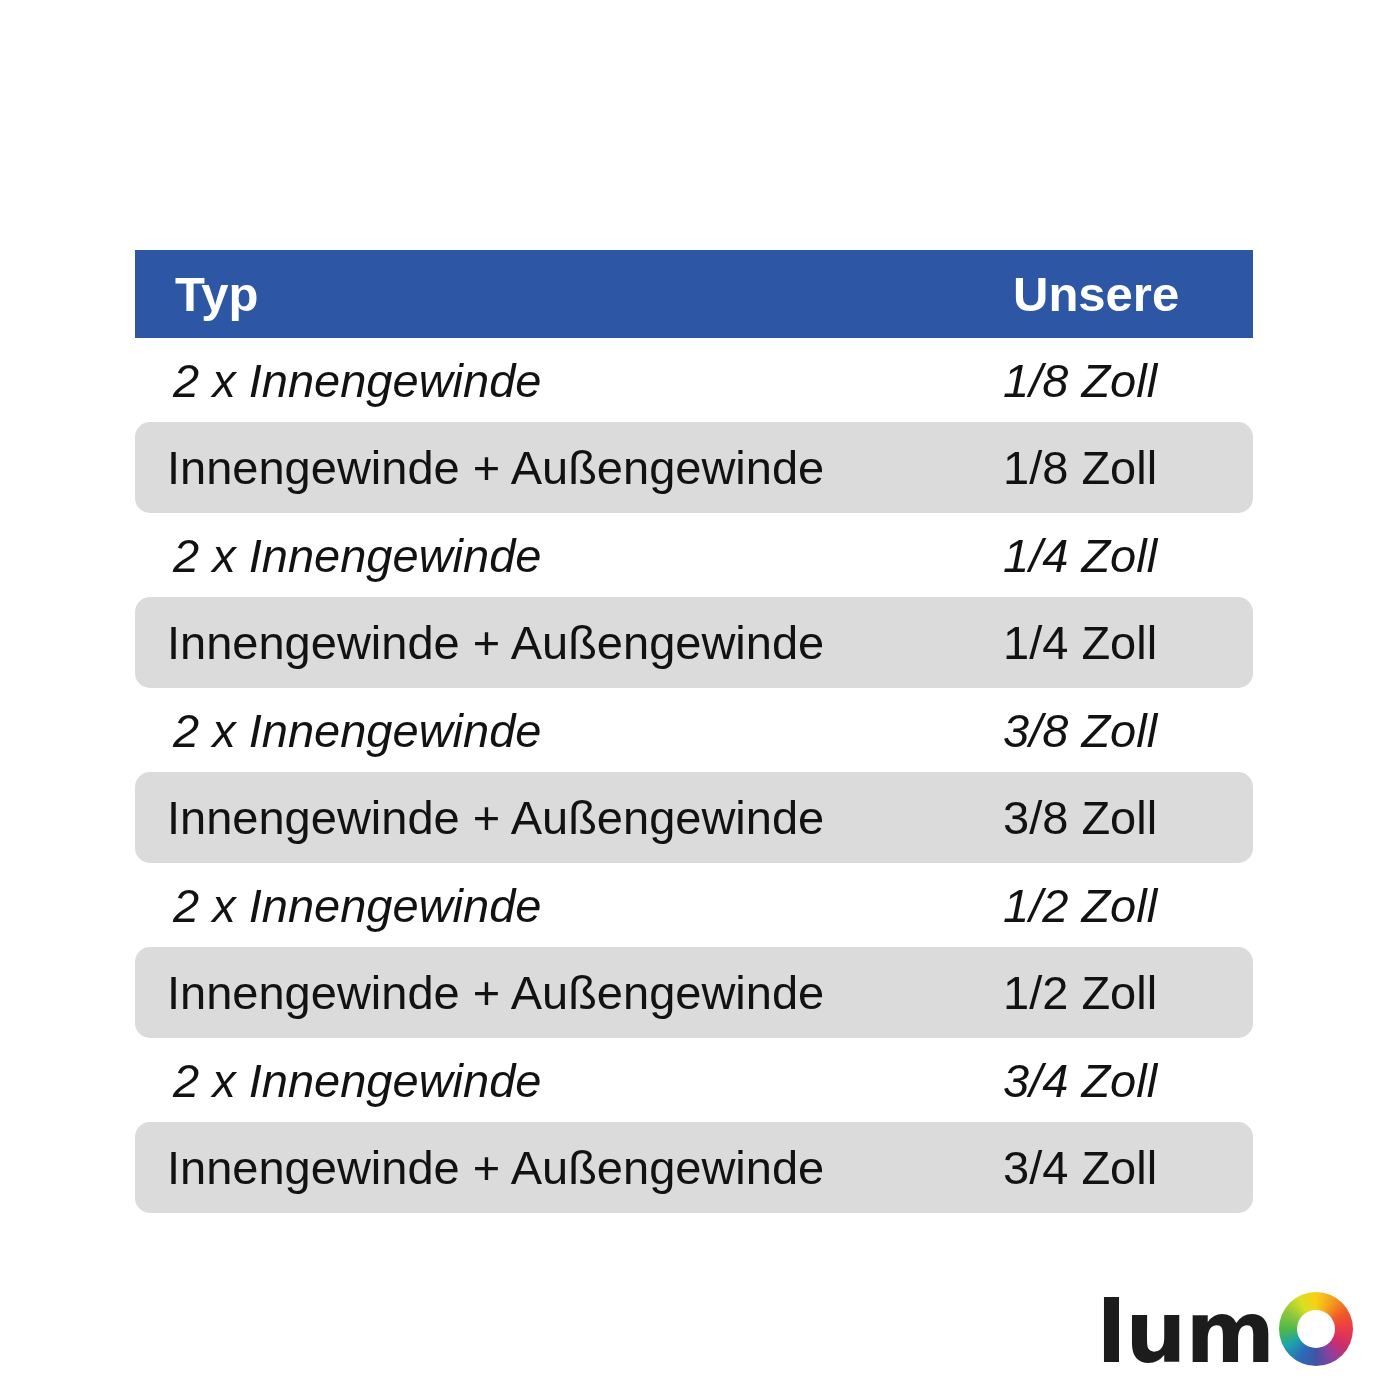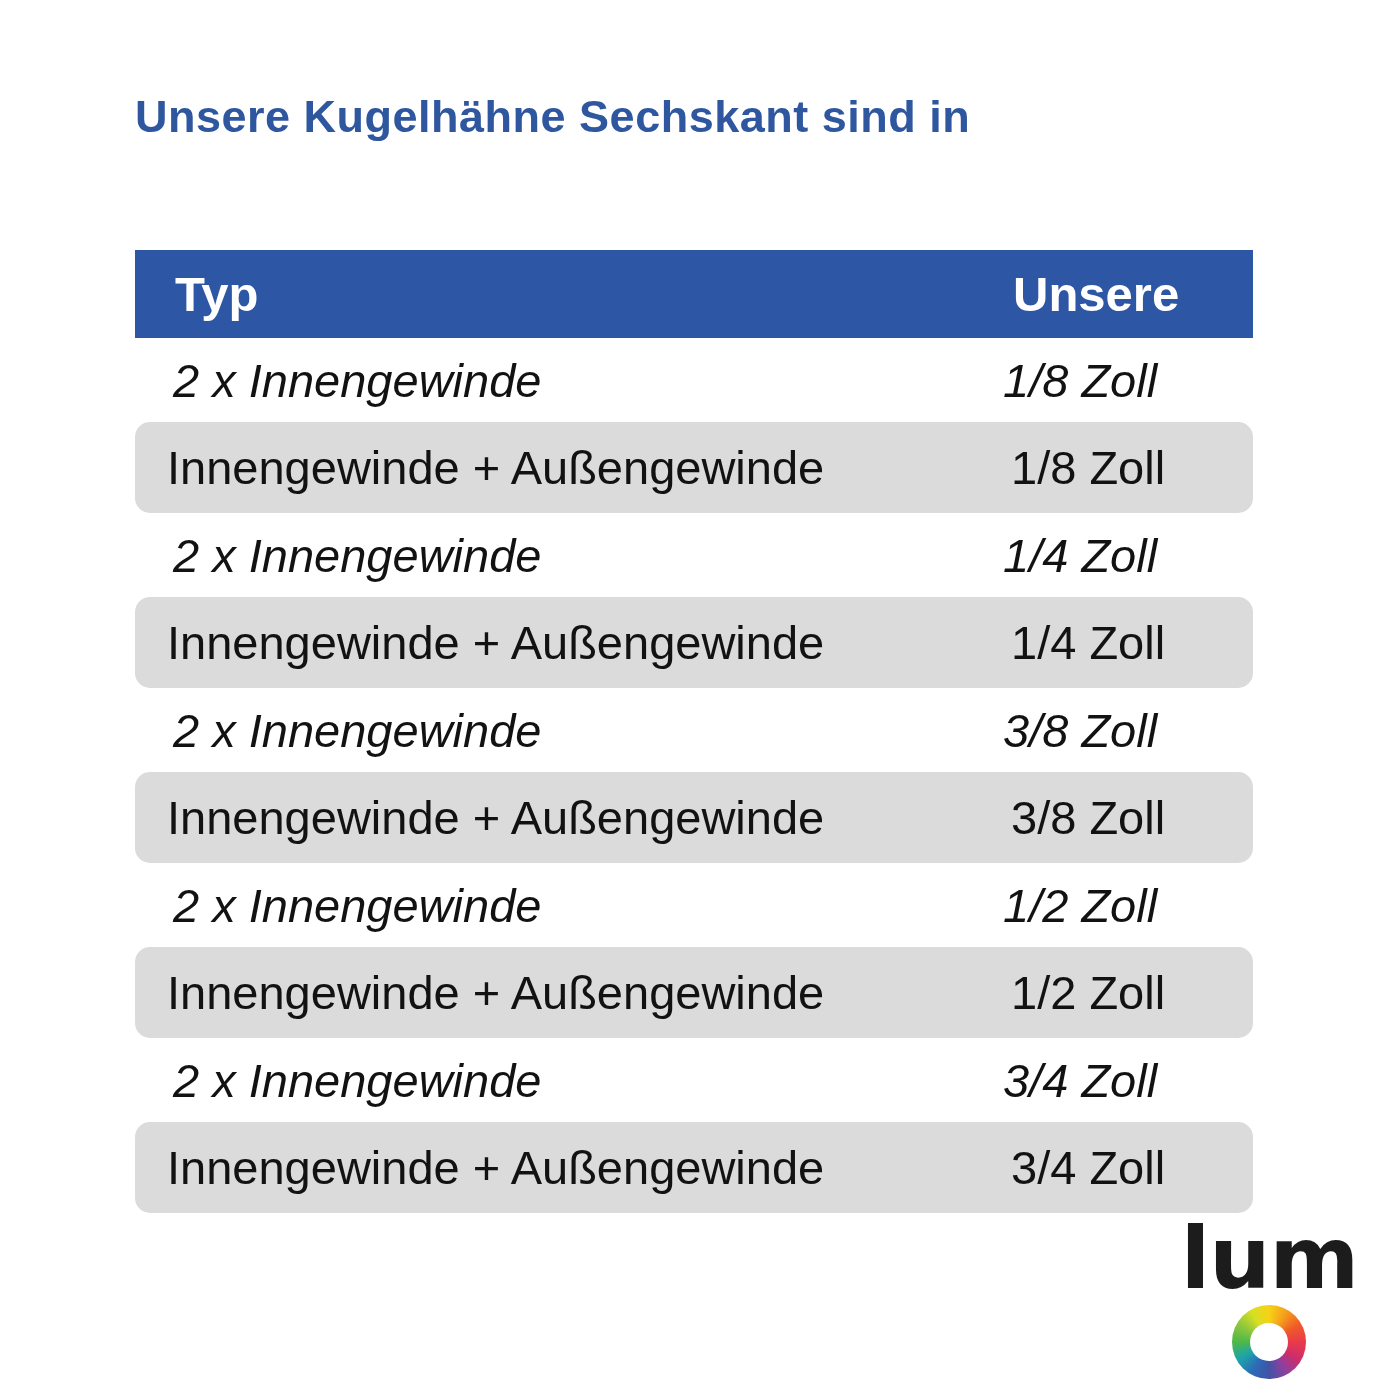--- a/index.html
+++ b/index.html
@@ -57,37 +57,35 @@
     height: 84px;
     background: transparent;
     font-style: italic;
   }
   .row.even {
     grid-template-columns: 836px 1fr;
     padding-left: 32px;
     height: 91px;
     background: var(--row_even_bg, #dbdbdb);
     border-radius: 15px;
-    gap: 8px;
   }
   .cell {
     white-space: nowrap;
   }
   .logo {
     position: absolute;
     right: 42px;
     bottom: 18px;
     display: flex;
     align-items: center;
     font-family: "DejaVu Sans", sans-serif;
     font-weight: 700;
     font-size: 86px;
     letter-spacing: -1px;
     color: var(--logo_text, #1c1c1c);
-    flex-direction: column;
   }
   .ring {
     flex: 0 0 auto;
     width: 74px;
     height: 74px;
     margin: 0 5px;
     border-radius: 50%;
     transform: translateY(-3px);
     position: relative;
   }
@@ -99,21 +97,20 @@
     right: 18px;
     bottom: 18px;
     border-radius: 50%;
     background: var(--background, #ffffff);
   }
 </style>
 </head>
 <body style="--background: #ffffff; --heading_text: #2e579f; --header_bg: #2d57a4; --header_text: #ffffff; --row_even_bg: #dbdbdb; --row_text: #121212; --logo_text: #1c1c1c;">
 
 <div class="heading">
-  <div>Unsere Kugelhähne Sechskant sind in</div>
 </div>
 
 <div class="infotable">
   <div class="thead">
     <div class="cell">Typ</div>
     <div class="cell">Unsere</div>
   </div>
   <div>
       <div class="row odd">
     <div class="cell">2 x Innengewinde</div>

